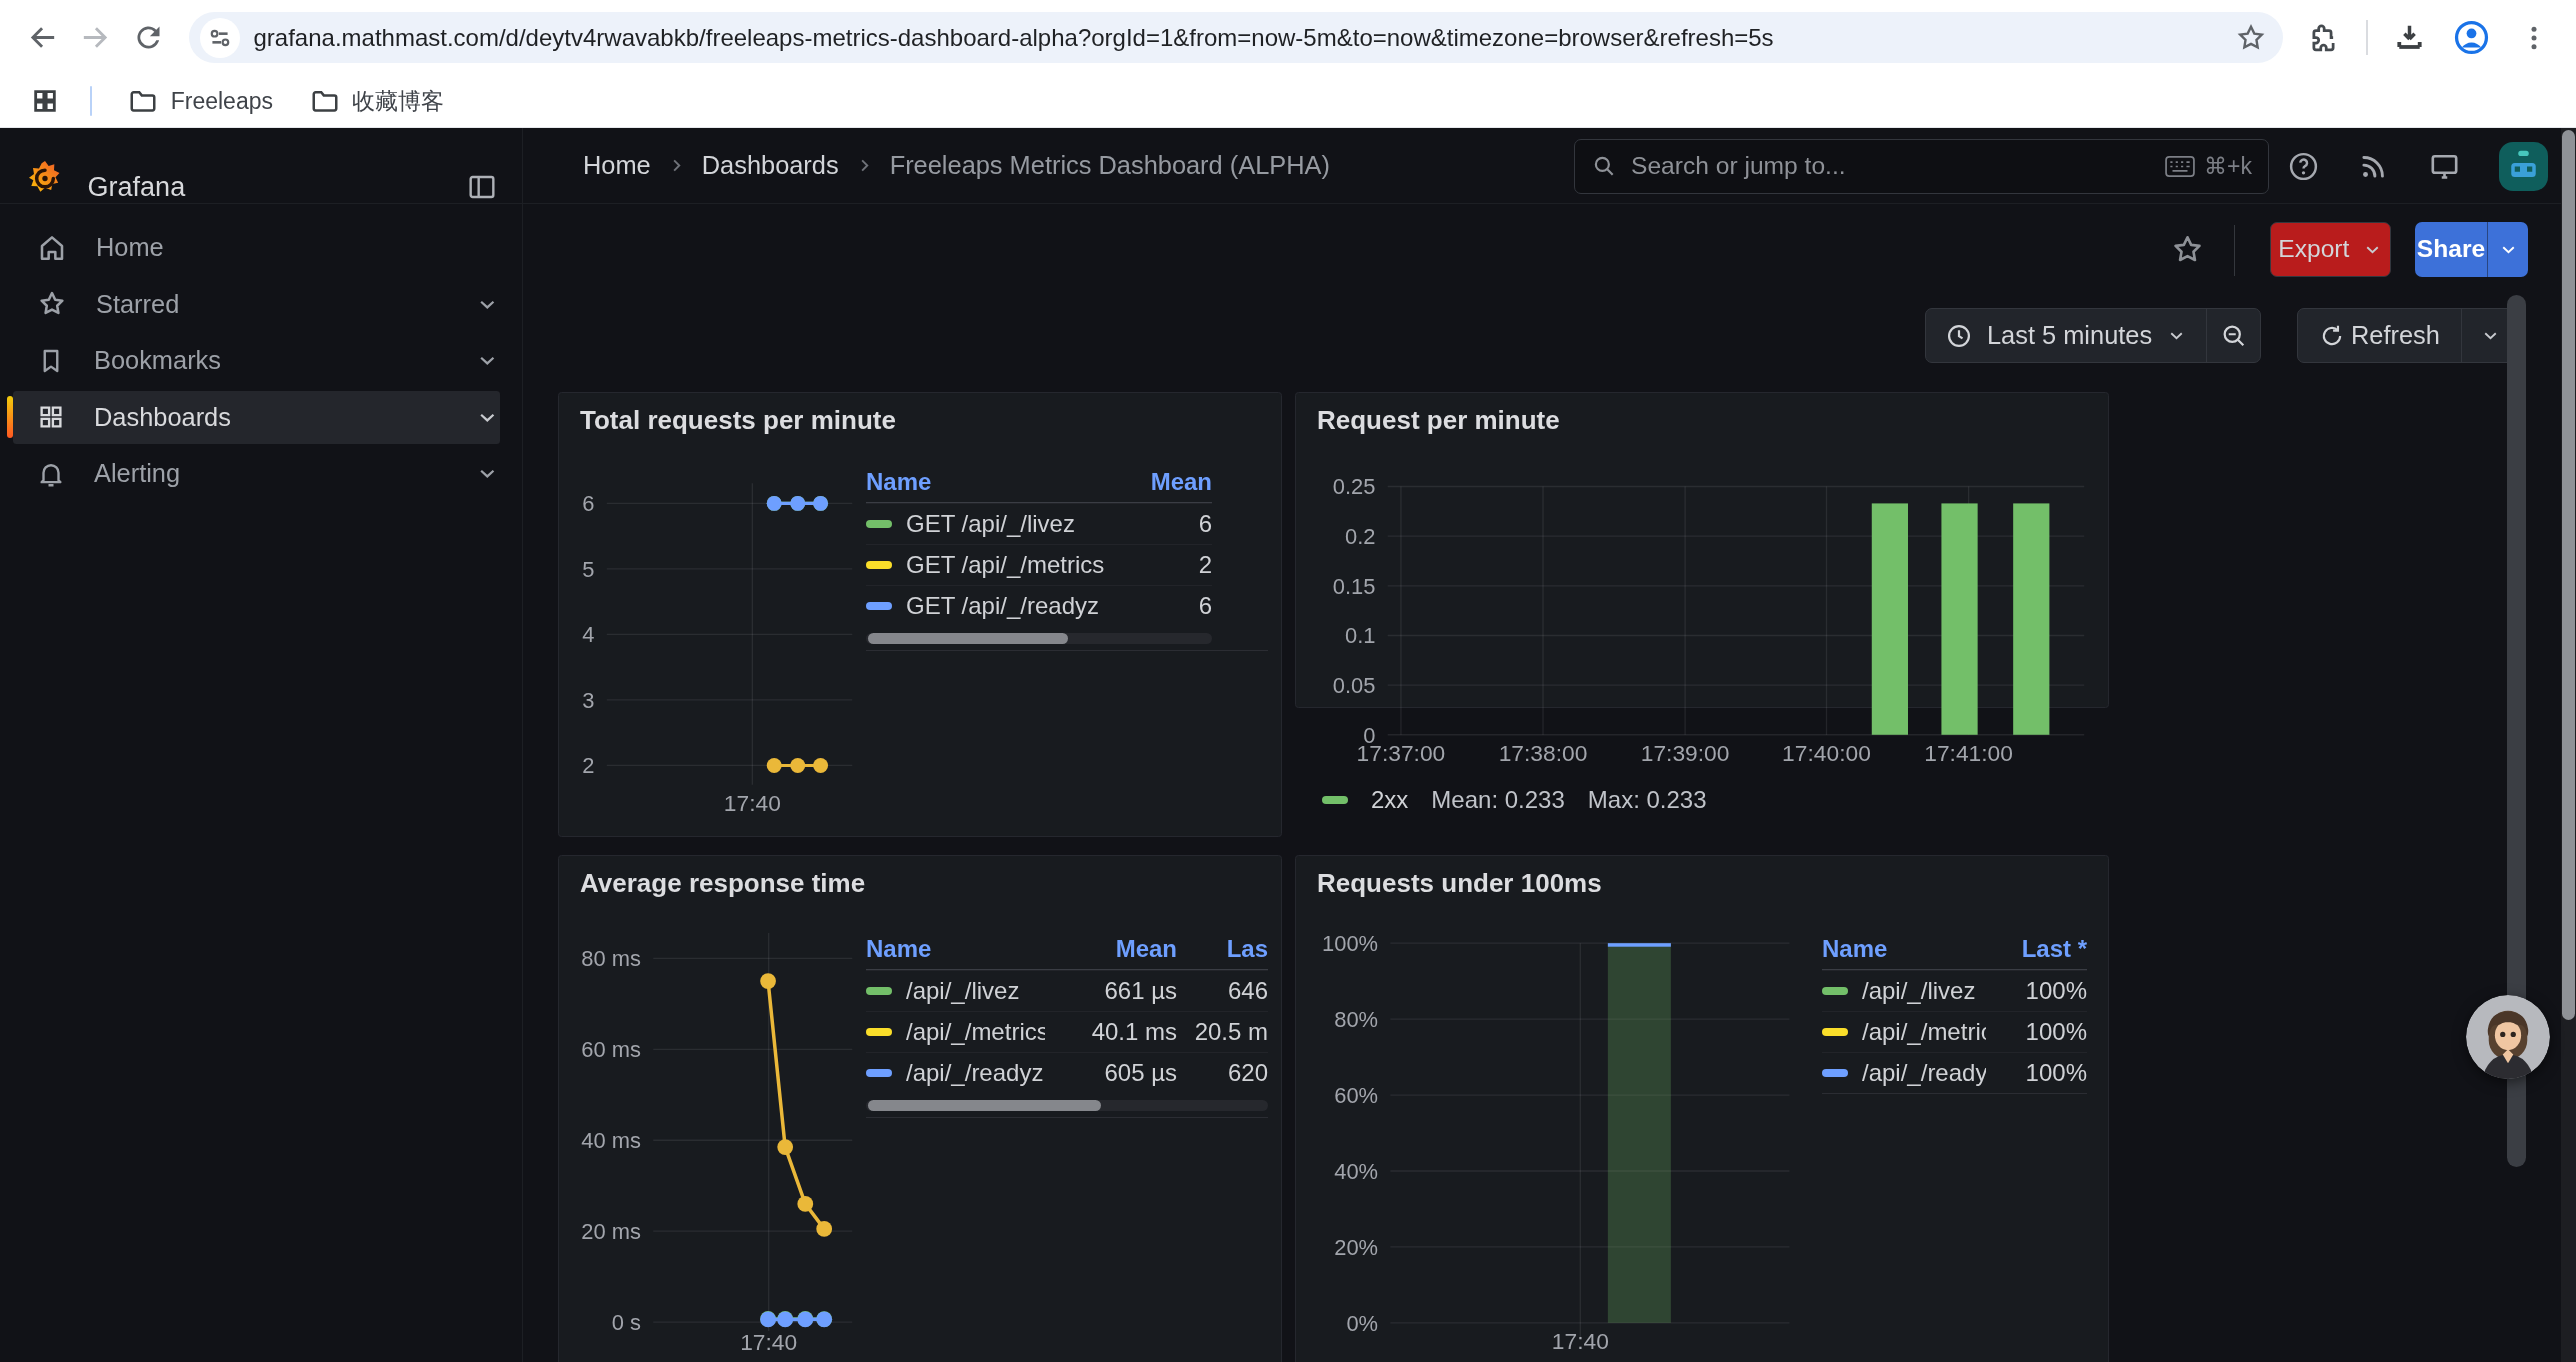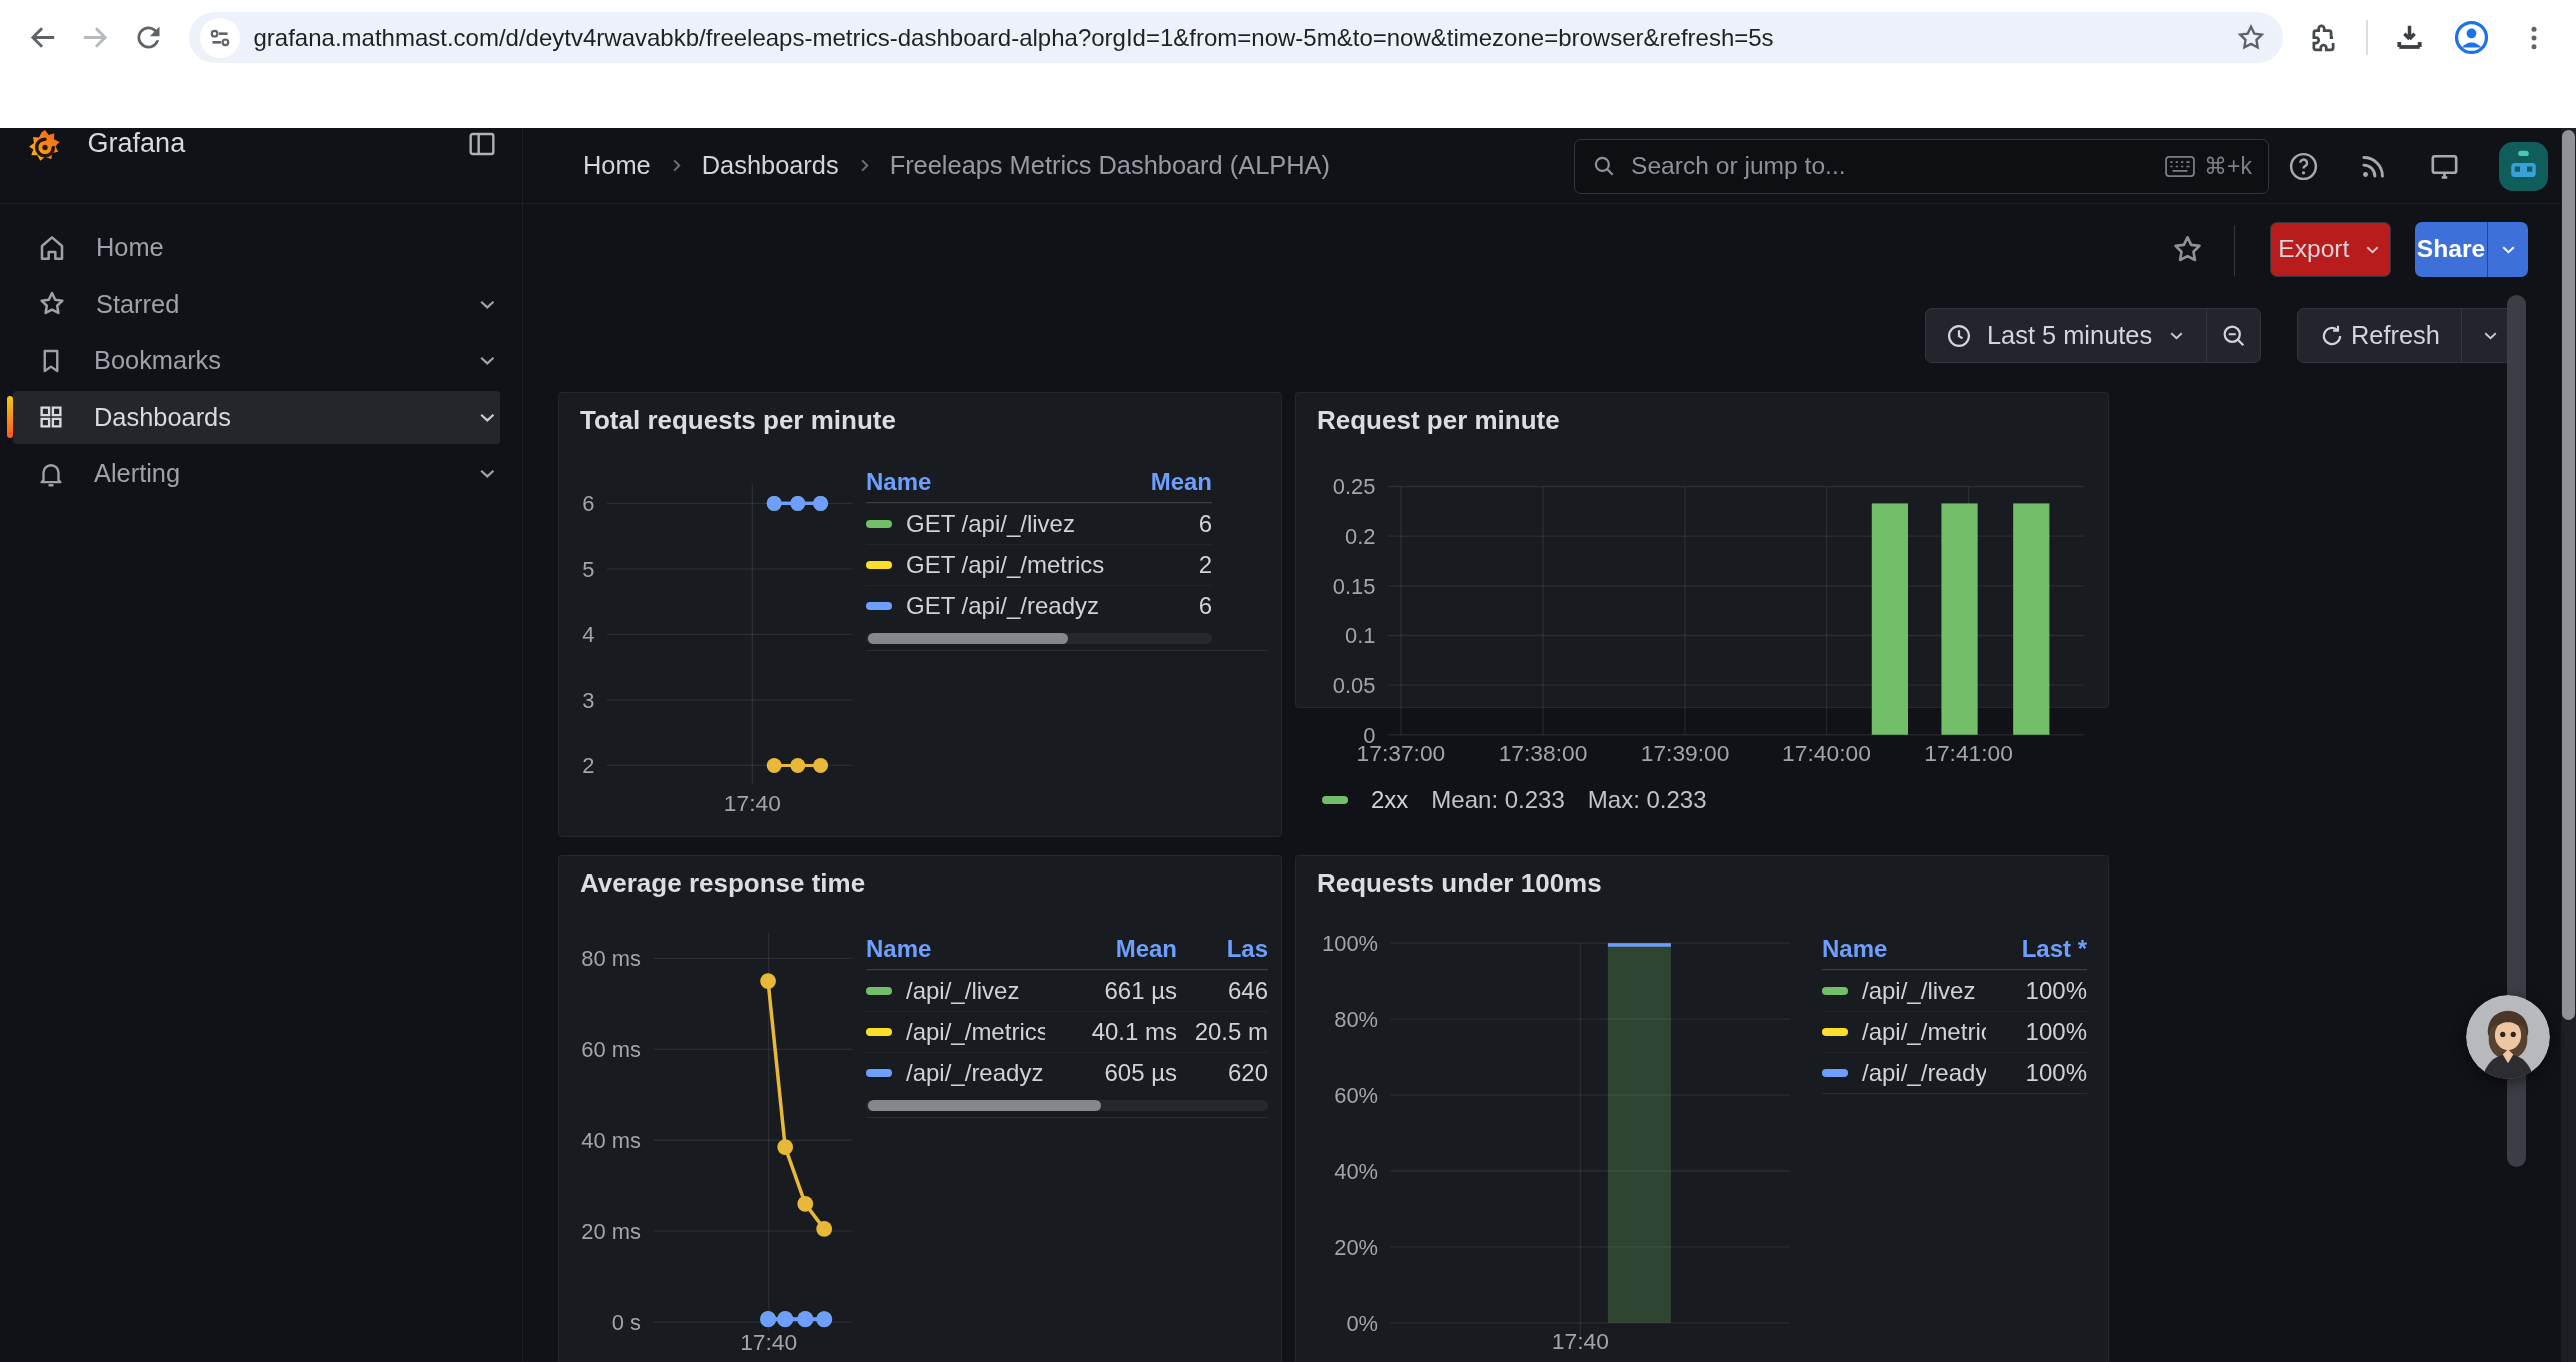--- a/index.html
+++ b/index.html
@@ -19,21 +19,21 @@
   .chrome-div { width:1.8px; height:35px; background:#dadce0; margin:0 7px; }
   .bookmarksbar { position:absolute; left:0; top:75px; width:2576px; height:53px; display:flex; align-items:center;
     padding:0 23px; gap:8.8px; border-bottom:0.9px solid #e6e8ec; background:#fff; }
   .bm-div { width:1.8px; height:30px; background:#b9d2f8; margin:0 14px; border-radius:1.8px; }
   .bm-item { display:flex; align-items:center; gap:12.3px; padding:7px 14px; border-radius:7px; }
   .bm-label { font-size:23px; color:#3f4349; }
 
   
   .app { position:absolute; left:0; top:128px; width:2576px; height:1235px; background:#111217; }
   .sidebar { position:absolute; left:0; top:0; width:523px; height:1235px; border-right:0.9px solid #1d1f24; }
-  .brandrow { position:absolute; left:0; top:0; width:523px; height:76px; display:flex; align-items:flex-start;
+  .brandrow { position:absolute; left:0; top:0; width:523px; height:76px; display:flex; align-items:flex-end;
     padding:0 24.6px; border-bottom:0.9px solid #1d1f24; }
   .brandname { font-size:27px; color:#d8d9dc; margin-left:23px; flex:1; }
   .nav { position:absolute; left:0; top:93px; width:523px; display:flex; flex-direction:column; gap:3.5px; }
   .navitem { position:relative; height:53px; margin:0 23px 0 13px; display:flex; align-items:center; gap:28px;
     padding-left:23px; border-radius:3.5px; color:#9da1a8; font-size:25.4px; }
   .navitem.active { background:#24262c; color:#d9dadd; }
   .navitem.active::before { content:""; position:absolute; left:-6.1px; top:5.3px; bottom:5.3px; width:6.1px; border-radius:3.5px;
     background:linear-gradient(#f2cc0c,#ff5722); }
   .nav-label { flex:1; }
   .main { position:absolute; left:523px; top:0; width:2053px; height:1235px; }
@@ -168,20 +168,40 @@
             <path d="M6 18.2a7.4 7.4 0 0 1 12 0" fill="#1a73e8"></path>
           </svg>
         </div>
         <div class="navbtn">
           <svg width="30" height="30" viewBox="0 0 24 24">
             <circle cx="12" cy="5" r="2" fill="#5f6368"></circle>
               <circle cx="12" cy="12" r="2" fill="#5f6368"></circle>
               <circle cx="12" cy="19" r="2" fill="#5f6368"></circle>
           </svg>
         </div>
+      </div>
+    </div>
+    <div class="bookmarksbar">
+      <div class="navbtn" style="width:44px;height:44px">
+        <svg width="28" height="28" viewBox="0 0 24 24">
+          <path d="M4 4h7v7H4zM13 4h7v7h-7zM4 13h7v7H4zM13 13h7v7h-7z" fill="none" stroke="#3c4043" stroke-width="2.4"></path>
+        </svg>
+      </div>
+      <div class="bm-div"></div>
+      <div class="bm-item">
+        <svg width="30" height="30" viewBox="0 0 24 24">
+          <path d="M3 6.5A1.5 1.5 0 0 1 4.5 5H9l2 2.5h8.5A1.5 1.5 0 0 1 21 9v9a1.5 1.5 0 0 1-1.5 1.5h-15A1.5 1.5 0 0 1 3 18z" fill="none" stroke="#3c4043" stroke-width="2"></path>
+        </svg>
+        <span class="bm-label">Freeleaps</span>
+      </div>
+      <div class="bm-item">
+        <svg width="30" height="30" viewBox="0 0 24 24">
+          <path d="M3 6.5A1.5 1.5 0 0 1 4.5 5H9l2 2.5h8.5A1.5 1.5 0 0 1 21 9v9a1.5 1.5 0 0 1-1.5 1.5h-15A1.5 1.5 0 0 1 3 18z" fill="none" stroke="#3c4043" stroke-width="2"></path>
+        </svg>
+        <span class="bm-label">收藏博客</span>
       </div>
     </div>
   </div>
 
   <div class="app">
 
     <aside class="sidebar">
       <div class="brandrow">
         <svg width="40" height="44" viewBox="0 0 24 26">
           <defs>

